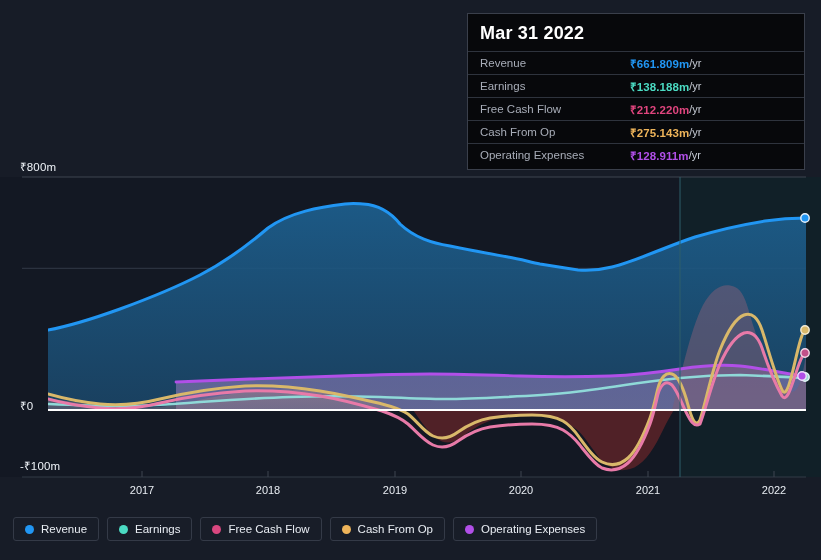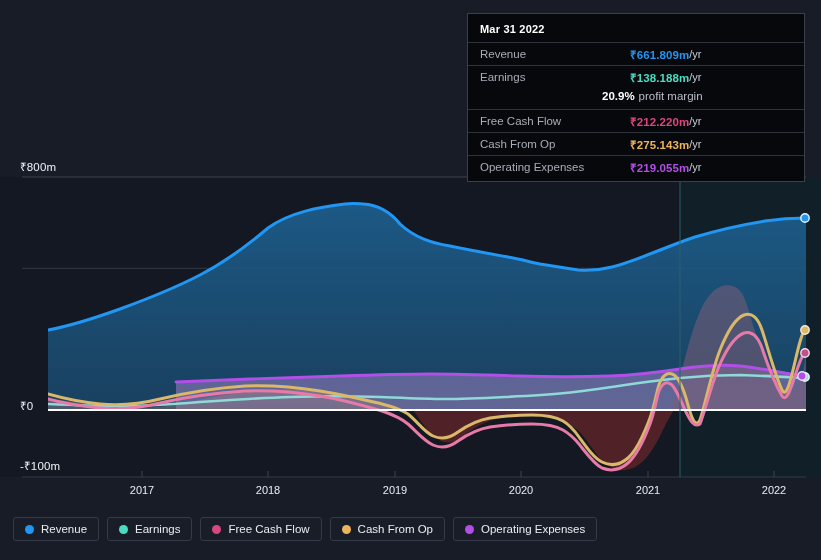--- a/index.html
+++ b/index.html
@@ -15,21 +15,21 @@
   .ylab.l800{left:20px;top:159px;}
   .ylab.l0{left:20px;top:398px;}
   .ylab.lneg{left:20px;top:458px;}
 
   
   .xlab{position:absolute;top:484px;color:#e8ecf2;font-size:11px;transform:translateX(-50%);white-space:nowrap;}
 
   
   .tooltip{position:absolute;left:467px;top:13px;width:338px;background:#07080b;
            border:1px solid #3a3f4b;box-sizing:border-box;padding:6px 0 3px 0;}
-  .tt-title{color:#ffffff;font-size:11px;font-weight:bold;padding:3px 12px 7px 12px;letter-spacing:.2px;}
+  .tt-title{color:#ffffff;font-size:18px;font-weight:bold;padding:3px 12px 7px 12px;letter-spacing:.2px;}
   .tt-row{display:flex;align-items:center;border-top:1px solid #2e333d;padding:3px 12px;font-size:11.5px;min-height:16px;}
   .tt-label{color:#a8adb8;flex:0 0 122px;}
   .tt-val{font-weight:bold;letter-spacing:.1px;margin-left:28px;}
   .tt-unit{color:#c6cbd4;font-weight:normal;font-size:11px;}
   .tt-row.sub{border-top:none;padding-top:0;padding-bottom:5px;}
   .tt-row.sub .tt-label{flex:0 0 122px;}
   .tt-pm-val{color:#ffffff;font-weight:bold;}
   .tt-pm-txt{color:#b9bec8;margin-left:4px;font-weight:normal;}
 
   
@@ -217,41 +217,36 @@
       <span class="tt-val" style="color:#2196f3">₹661.809m</span>
       <span class="tt-unit">/yr</span>
     </div>
 
     <div class="tt-row">
       <span class="tt-label">Earnings</span>
       <span class="tt-val" style="color:#4bdbc3">₹138.188m</span>
       <span class="tt-unit">/yr</span>
     </div>
 
-    <div class="tt-row sub">
-      <span class="tt-label"></span>
-      <span class="tt-pm-val">20.9%</span>
-      <span class="tt-pm-txt">profit margin</span>
-    </div>
 
     <div class="tt-row">
       <span class="tt-label">Free Cash Flow</span>
       <span class="tt-val" style="color:#e0457e">₹212.220m</span>
       <span class="tt-unit">/yr</span>
     </div>
 
     <div class="tt-row">
       <span class="tt-label">Cash From Op</span>
       <span class="tt-val" style="color:#eeb45a">₹275.143m</span>
       <span class="tt-unit">/yr</span>
     </div>
 
     <div class="tt-row">
       <span class="tt-label">Operating Expenses</span>
-      <span class="tt-val" style="color:#b14fe8">₹219.055m</span>
+      <span class="tt-val" style="color:#b14fe8">₹128.911m</span>
       <span class="tt-unit">/yr</span>
     </div>
   </div>
 
   <div class="legend">
     <div class="lg-item">
       <span class="lg-dot" style="background:#2196f3"></span>
       <span class="lg-txt">Revenue</span>
     </div>
     <div class="lg-item">

